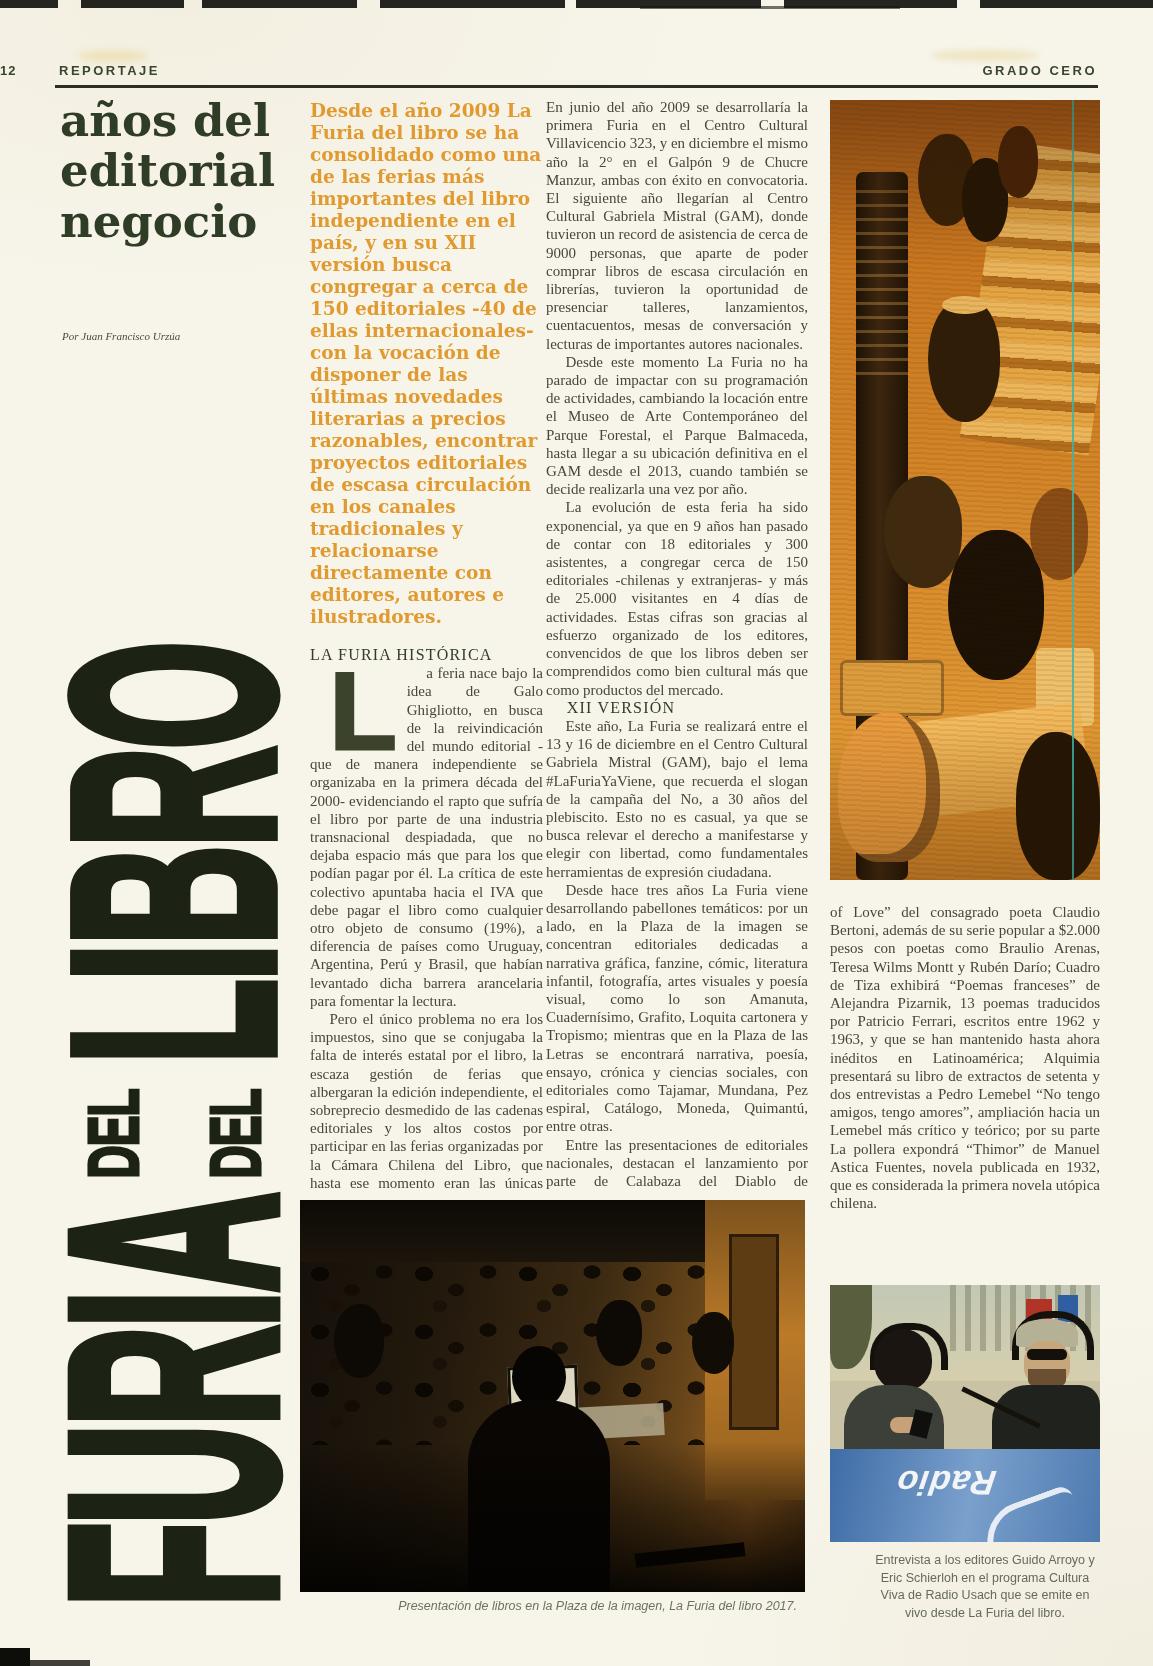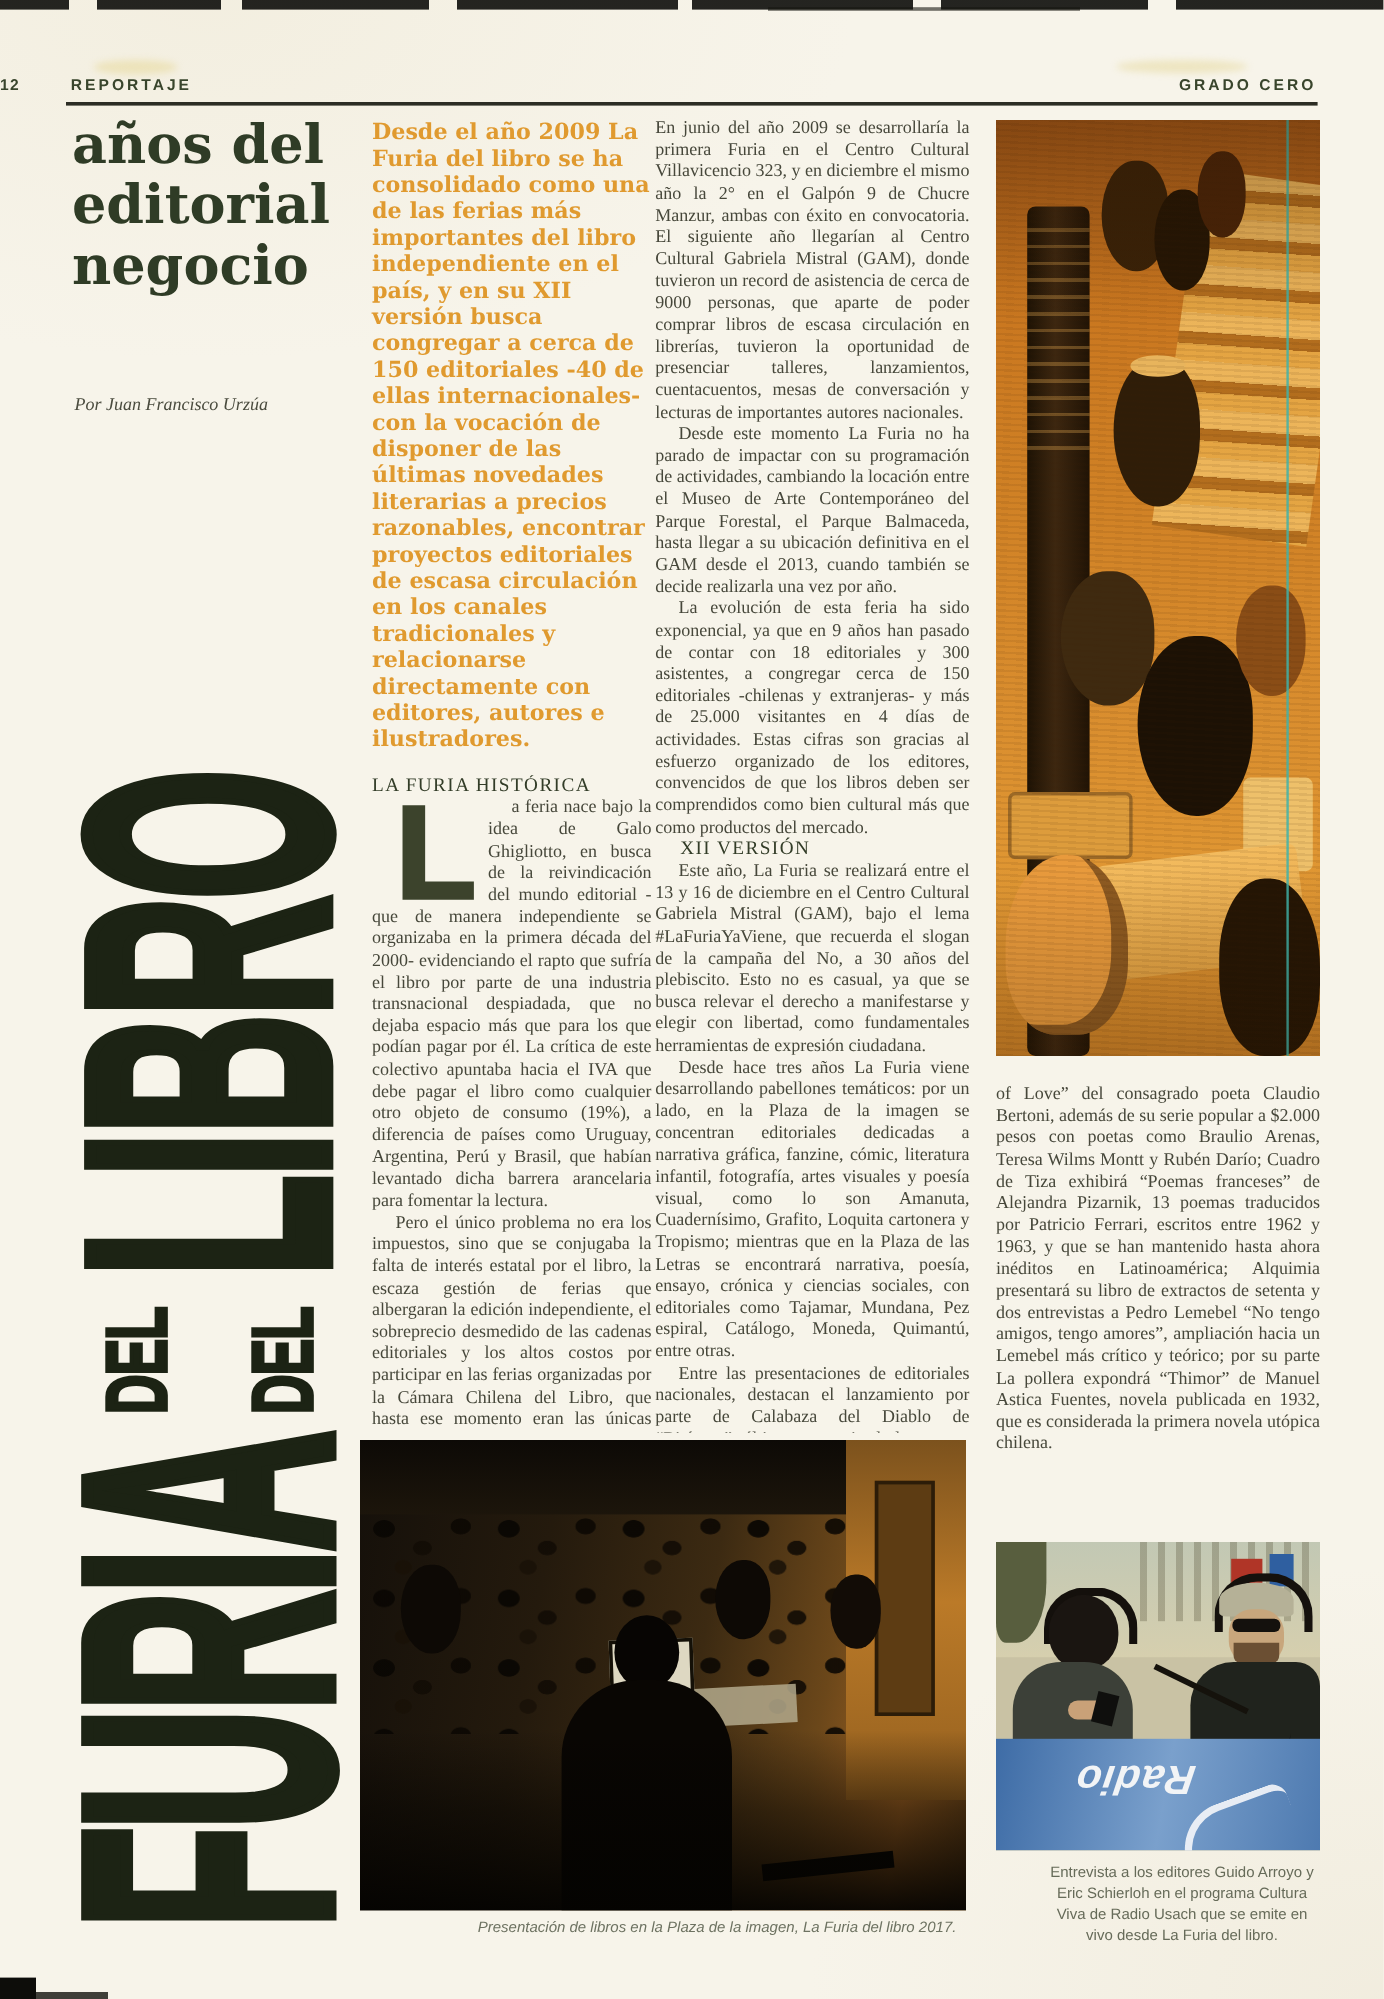--- a/index.html
+++ b/index.html
@@ -28,21 +28,21 @@
        font-size:13px;font-weight:bold;letter-spacing:2.5px;color:#39452c;}
   .hdr-left{left:59px;}
   .hdr-center{left:0;width:1153px;text-align:left;letter-spacing:1px;}
   .hdr-right{right:56px;}
   .hdr-rule{position:absolute;left:55px;top:85px;width:1043px;height:3px;background:#2c2d24;}
 
   
   .headline{position:absolute;left:60px;top:96px;width:245px;color:#2f3c26;
             font-family:"DejaVu Serif",serif;font-weight:bold;font-size:45px;line-height:1.12;}
   .byline{position:absolute;left:62px;top:330px;width:230px;font-style:italic;
-          font-size:15px;color:#4a4b3e;font-family:Liberation Serif, serif;}
+          font-size:11px;color:#4a4b3e;font-family:Liberation Serif, serif;}
 
   
   .lead{position:absolute;left:310px;top:100px;width:238px;
         font-family:"DejaVu Serif",serif;font-weight:bold;
         font-size:18.5px;line-height:22px;color:#e09a2f;text-align:left;}
 
   
   .col{position:absolute;font-size:15px;line-height:18.2px;color:#46473a;text-align:justify;}
   .col p{margin:0;}
   .col p + p{text-indent:1.3em;}

